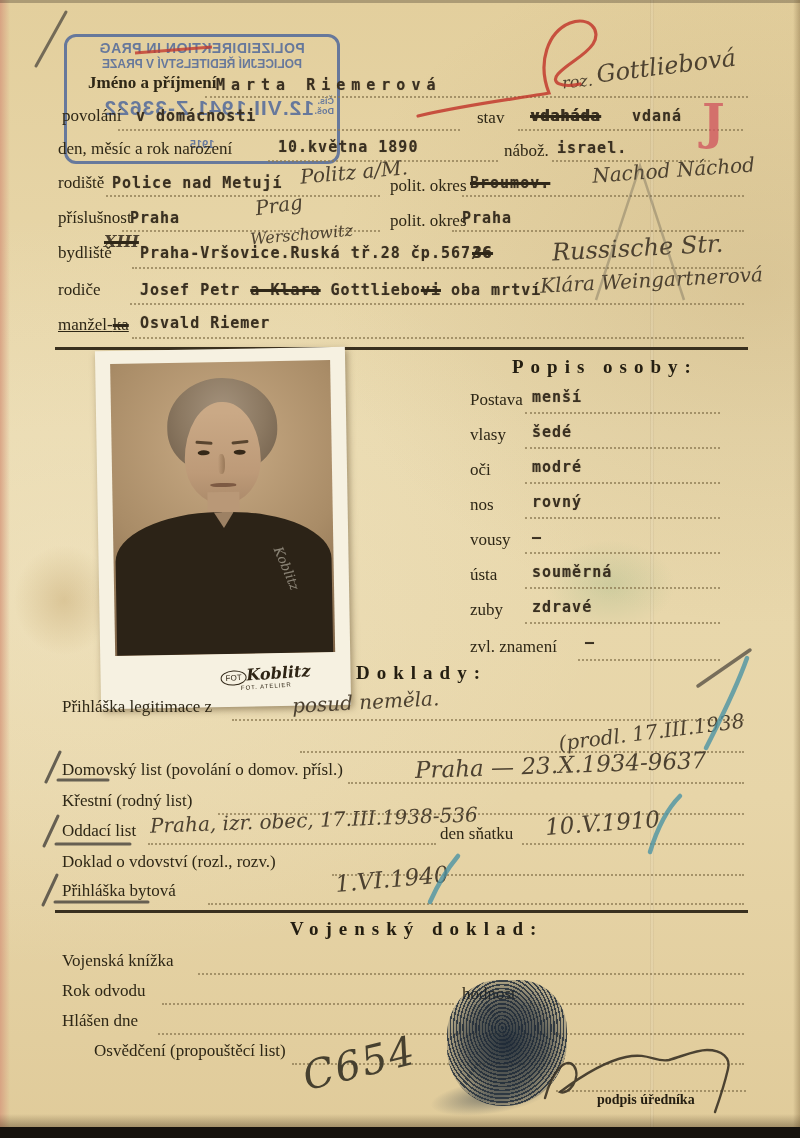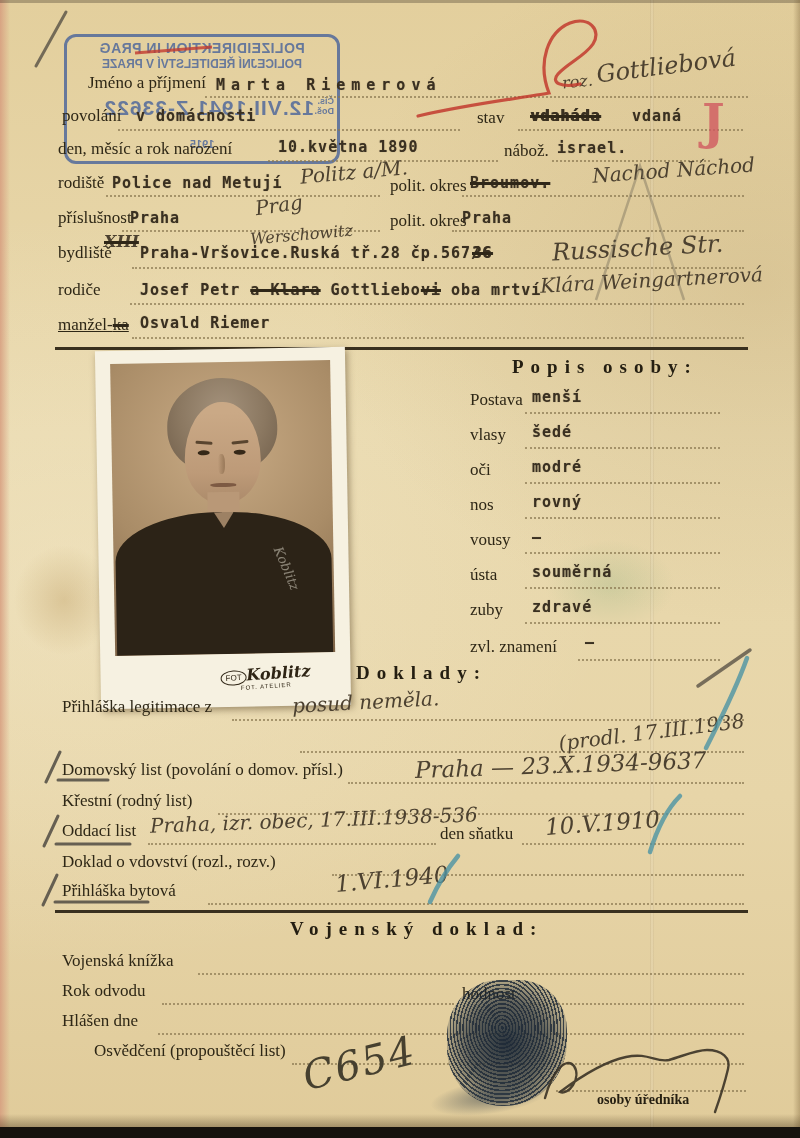--- a/index.html
+++ b/index.html
@@ -114,21 +114,21 @@
     <div class="stamp-l1">POLIZEIDIREKTION IN PRAG</div>
     <div class="stamp-l2">POLICEJNÍ ŘEDITELSTVÍ V PRAZE</div>
     <div class="stamp-cis">
       <span>Čís.</span><br>
       <span>Doš.</span>
     </div>
     <div class="stamp-num">12.VII.1941 Z-33622</div>
     <div class="stamp-small">1915</div>
   </div>
 
-  <div class="lbl" style="left:88px;top:73px;">Jméno a příjmení</div>
+  <div class="lbl" style="left:88px;top:73px;font-weight:bold;">Jméno a příjmení</div>
   <div class="dotl" style="left:205px;top:96px;width:543px;"></div>
   <div class="typed wide" style="left:216px;top:76px;">Marta Riemerová</div>
   <div class="hand hand-sm" style="left:562px;top:72px;transform:rotate(-6deg);">roz.</div>
   <div class="hand hand-lg" style="left:596px;top:52px;transform:rotate(-7deg);">Gottliebová</div>
 
   <div class="lbl" style="left:62px;top:106px;">povolání</div>
   <div class="dotl" style="left:118px;top:129px;width:342px;"></div>
   <div class="typed" style="left:136px;top:107px;">v domácnosti</div>
   <div class="lbl" style="left:477px;top:108px;">stav</div>
   <div class="dotl" style="left:518px;top:129px;width:225px;"></div>
@@ -260,21 +260,21 @@
   <div class="dotl" style="left:530px;top:1003px;width:214px;"></div>
   <div class="lbl" style="left:62px;top:1011px;">Hlášen dne</div>
   <div class="dotl" style="left:158px;top:1033px;width:586px;"></div>
   <div class="lbl" style="left:62px;top:1041px;margin-left:32px;">Osvědčení (propouštěcí list)</div>
   <div class="dotl" style="left:292px;top:1063px;width:452px;"></div>
 
   <div class="fprint"></div>
   <div class="fsmudge"></div>
   <div class="initials">C654</div>
   <div class="dotl" style="left:556px;top:1090px;width:190px;"></div>
-  <div class="clerk">osoby úředníka</div>
+  <div class="clerk">podpis úředníka</div>
 
   <svg class="marks" width="800" height="1138" viewBox="0 0 800 1138">
     <path d="M36,66 L66,12" stroke="#5f584a" stroke-width="3" fill="none" stroke-linecap="round" opacity="0.85"></path>
     <path d="M135,53 L212,47" stroke="#c23a2e" stroke-width="3" fill="none" opacity="0.8"></path>
     <path d="M418,116 C470,104 522,98 549,93 C537,62 548,32 570,23 C589,16 602,30 593,44 C585,56 568,63 558,74 C550,83 562,88 580,84" stroke="#c23a2e" stroke-width="3.2" fill="none" stroke-linecap="round" opacity="0.85"></path>
     <path d="M596,300 L640,166 L684,300" stroke="#6e6656" stroke-width="2.5" fill="none" opacity="0.4"></path>
     <path d="M698,686 L750,650" stroke="#5a5346" stroke-width="3.5" fill="none" stroke-linecap="round" opacity="0.8"></path>
     <path d="M46,782 L60,752 M58,780 L108,780" stroke="#4f4a42" stroke-width="3" fill="none" stroke-linecap="round" opacity="0.85"></path>
     <path d="M44,846 L58,816 M56,844 L130,844" stroke="#4f4a42" stroke-width="3" fill="none" stroke-linecap="round" opacity="0.85"></path>
     <path d="M43,905 L57,875 M55,902 L148,902" stroke="#4f4a42" stroke-width="3" fill="none" stroke-linecap="round" opacity="0.85"></path>

